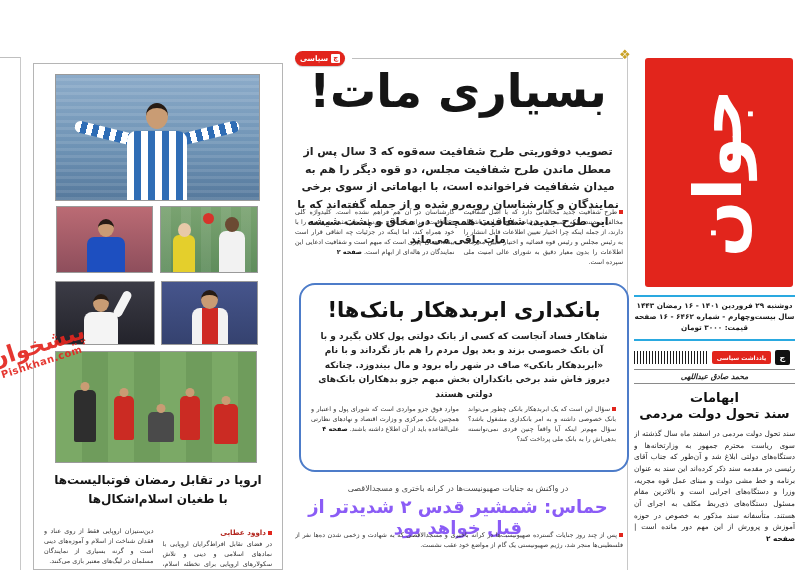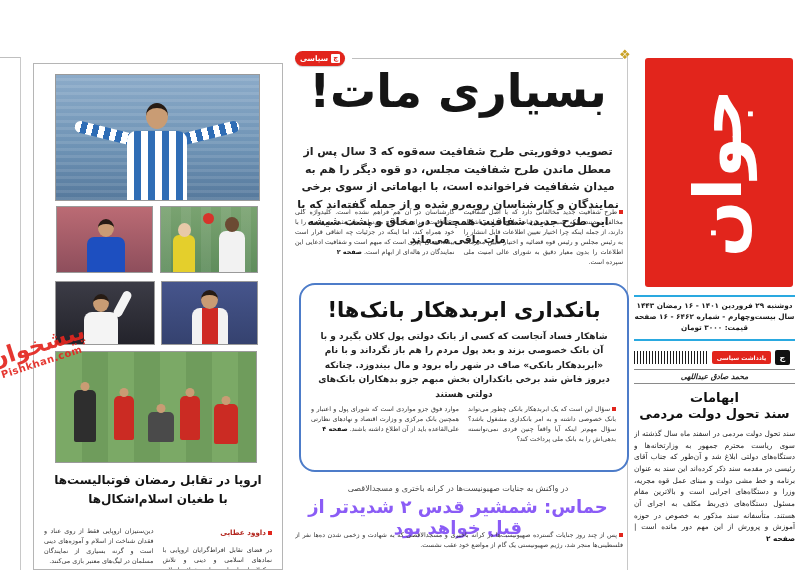--- a/index.html
+++ b/index.html
@@ -53,21 +53,21 @@
                     font-size:18px; font-weight:800; color:#8b5cf6; }
   .hamas-cols { left:295px; top:531px; width:328px; height:39px; }
 
   
   .photo-box { position:absolute; left:33px; top:63px; width:250px; height:507px;
                border:1px solid #b5b5b5; background:#fff; }
   .photo { position:absolute; border:1px solid #9a9a9a; overflow:hidden; }
   .fb-headline { position:absolute; left:0; top:407px; width:100%; text-align:center;
                  font-size:12px; font-weight:800; line-height:1.55; color:#141414; }
   .fb-cols { left:10px; top:463px; width:228px; height:42px; }
-  .fb-byline { font-size:7.2px; font-weight:bold; color:#b3261e; display:block; margin-bottom:8px; }
+  .fb-byline { font-size:7.2px; font-weight:bold; color:#b3261e; display:block; margin-bottom:2px; }
 
   
   .head { position:absolute; border-radius:50%; background:#c99c74; }
   .hair { border-top:5px solid #261b14; }
   .shirt-stripes { background:repeating-linear-gradient(90deg,#ffffff 0 7px,#2f6db5 7px 14px); }
   .arm { position:absolute; height:12px; border-radius:6px;
          background:repeating-linear-gradient(90deg,#ffffff 0 6px,#2f6db5 6px 12px); }
   .fig { position:absolute; border-radius:5px 5px 2px 2px; }
   .fig .head { width:9px; height:9px; top:-8px; left:50%; transform:translateX(-50%); }
 

